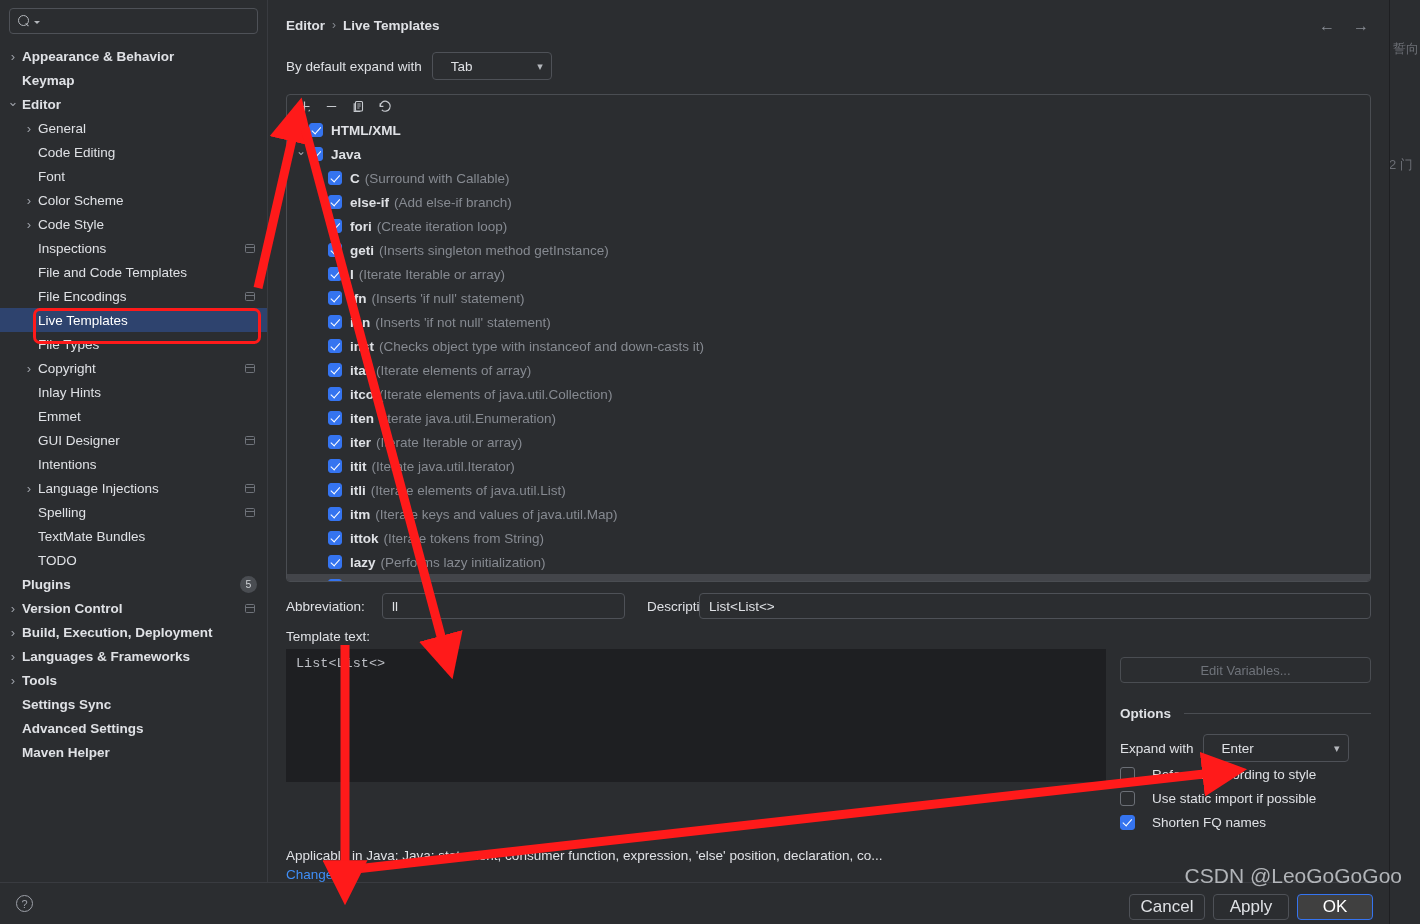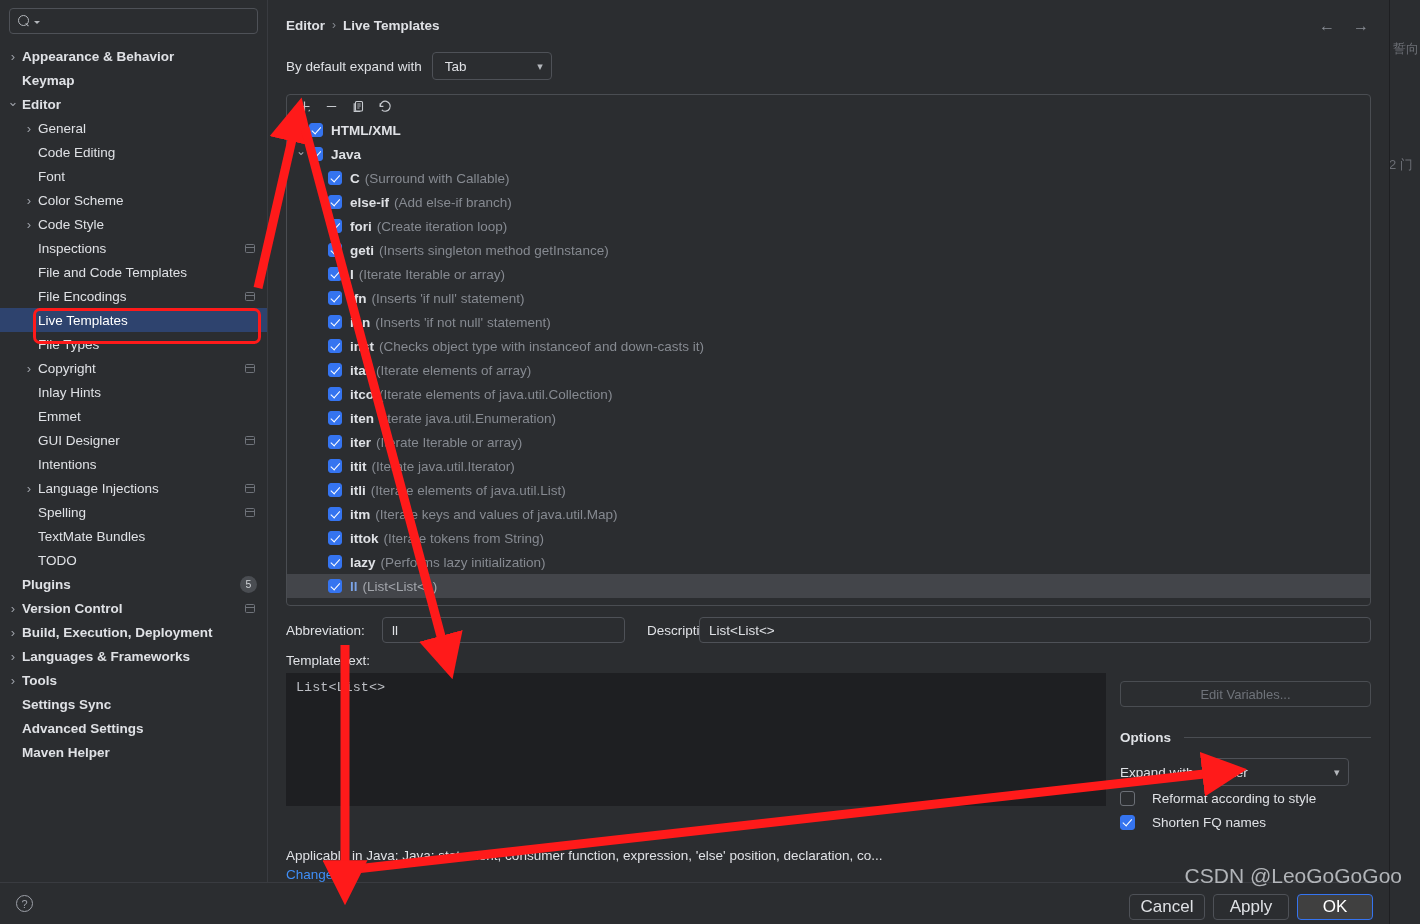--- a/index.html
+++ b/index.html
@@ -85,21 +85,21 @@
 
   #crumbs { height:50px; display:flex; align-items:center; gap:7px; font-weight:bold; font-size:13.5px;}
   #crumbs .sep { color:#868a91; font-weight:normal; font-size:12px;}
   #nav-arrows { position:absolute; right:20px; top:17px; display:flex; gap:18px; color:#8a8e95; font-size:16px; }
 
   #expand-row { display:flex; align-items:center; gap:10px; height:32px; margin-bottom:12px;}
   #expand-row .lbl { font-size:13.5px; }
 
   .combo {
     height:28px; border:1px solid #4e5157; border-radius:4px; background:#2b2d30;
-    display:flex; align-items:center; padding:0 8px 0 12px; cursor:default;
+    display:flex; align-items:center; padding:0 8px 0 18px; cursor:default;
   }
   .combo .val { flex:1; font-size:13.5px; color:#dfe1e5; }
   .combo .chev { color:#b4b7bc; font-size:11px; }
   #expand-default { width:120px; }
 
   
   #list-panel {
     flex:1; border:1px solid #4a4d52; border-radius:4px; background:#2b2d30;
     display:flex; flex-direction:column; min-height:0; overflow:hidden;
   }
@@ -524,20 +524,24 @@
                 <span class="chev">▾</span>
               </div>
             </div>
 
             <div id="opt-checks">
                 <div class="optcheck">
                   <span class="cb off" style="width: 15px; height: 15px;"></span>
                   <span>Reformat according to style</span>
                 </div>
                 <div class="optcheck">
+                  <span class="cb off" style="width: 15px; height: 15px;"></span>
+                  <span>Use static import if possible</span>
+                </div>
+                <div class="optcheck">
                   <span class="cb" style="width: 15px; height: 15px;"></span>
                   <span>Shorten FQ names</span>
                 </div>
               </div>
           </div>
         </div>
 
         <div id="applicable">Applicable in Java; Java: statement, consumer function, expression, 'else' position, declaration, co...</div>
         <div id="change-link">
           <span>Change</span>

